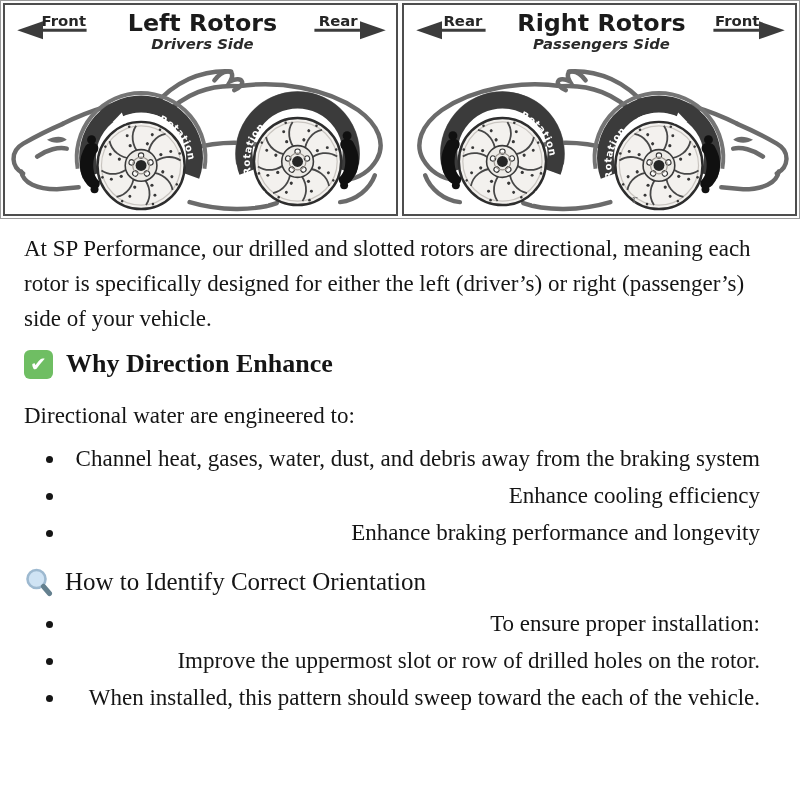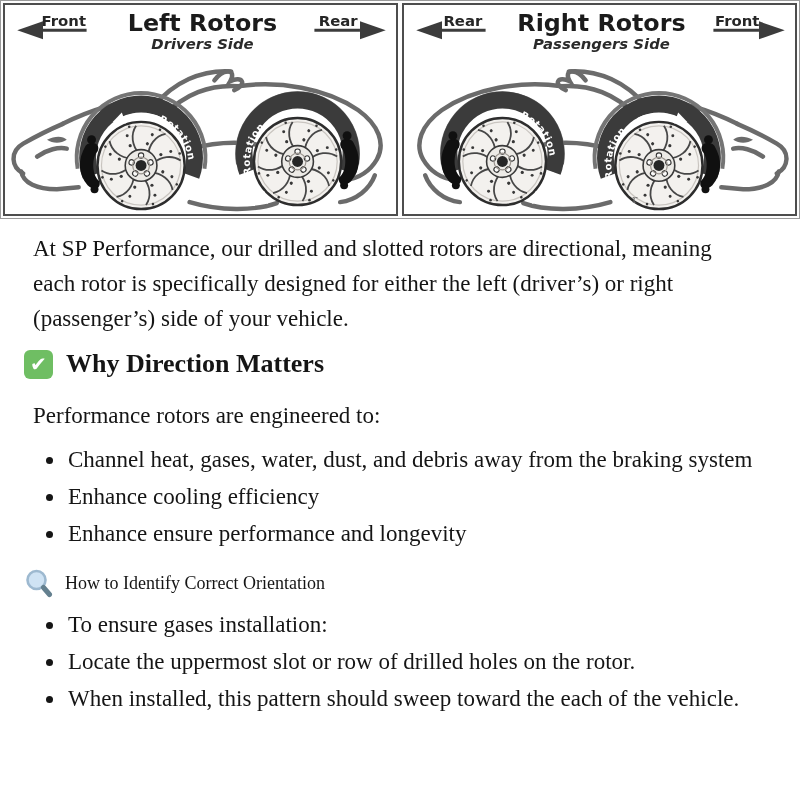--- a/index.html
+++ b/index.html
@@ -16,31 +16,31 @@
   .d-title{font-size:24px;font-weight:bold;fill:#1b1b1b;}
   .d-sub{font-size:15px;font-weight:bold;font-style:italic;fill:#2a2a2a;}
   .d-label{font-size:15px;font-weight:bold;fill:#262626;}
   .d-arrowline{stroke:#3c3c3c;stroke-width:3;}
   .d-arrowhead{fill:#3c3c3c;}
   .rot{font-size:10px;font-weight:bold;fill:#ffffff;letter-spacing:.5px;}
   .stray{font-size:11px;fill:#777;font-family:"DejaVu Serif",serif;}
 
   
   .content{margin:12px 40px 0 24px;width:736px;font-size:23px;line-height:35px;}
-  .content p{margin:9px;}
+  .content p{margin:0;}
   .lead{margin-top:18px !important;}
   h2.sec{display:flex;align-items:center;gap:13px;font-size:26px;line-height:32px;
          margin:12px 0 0;font-weight:bold;}
-  h3.sec{display:flex;align-items:center;gap:11px;font-size:18px;line-height:32px;
+  h3.sec{display:flex;align-items:center;gap:11px;font-size:25px;line-height:32px;
          margin:16px 0 0;font-weight:normal;text-align:center;}
   .check{display:inline-flex;align-items:center;justify-content:center;flex:0 0 auto;
          width:29px;height:29px;border-radius:6px;background:#6fbe63;color:#fff;
          font-family:"DejaVu Sans",sans-serif;font-size:20px;font-weight:bold;}
   .mag{flex:0 0 auto;display:block;}
-  ul.blist{margin:8px 0 0;padding-left:42px;}
+  ul.blist{margin:8px 0 0;padding-left:42px;text-align:right;}
   ul.blist li{margin:2px 0;padding-left:2px;}
 </style>
 </head>
 <body>
 
 <svg width="0" height="0" style="position:absolute" aria-hidden="true">
   <defs>
     <g id="lug">
         <circle cy="-10" r="2.7" fill="#fbfbfa" stroke="#333" stroke-width="1.1"></circle>
       </g>
@@ -159,38 +159,38 @@
     </svg>
   </div>
 </div>
 
 <div class="content">
 
   <p>At SP Performance, our drilled and slotted rotors are directional, meaning each rotor is specifically designed for either the left (driver’s) or right (passenger’s) side of your vehicle.</p>
 
   <h2 class="sec">
     <span class="check">✔</span>
-    <span>Why Direction Matters</span>
+    <span>Why Direction Enhance</span>
   </h2>
 
-  <p class="lead">Performance rotors are engineered to:</p>
+  <p class="lead">Directional water are engineered to:</p>
 
   <ul class="blist">
     <li>Channel heat, gases, water, dust, and debris away from the braking system</li>
     <li>Enhance cooling efficiency</li>
-    <li>Enhance ensure performance and longevity</li>
+    <li>Enhance braking performance and longevity</li>
   </ul>
 
   <h3 class="sec">
     <svg class="mag" width="30" height="30" viewBox="0 0 30 30">
       <circle cx="12.5" cy="12" r="9" fill="#cfe3f4" stroke="#9db9d0" stroke-width="2.6"></circle>
       <line x1="19.5" y1="19.5" x2="25.5" y2="26.5" stroke="#64808f" stroke-width="5" stroke-linecap="round"></line>
     </svg>
     <span>How to Identify Correct Orientation</span>
   </h3>
 
   <ul class="blist">
-    <li>To ensure gases installation:</li>
-    <li>Locate the uppermost slot or row of drilled holes on the rotor.</li>
+    <li>To ensure proper installation:</li>
+    <li>Improve the uppermost slot or row of drilled holes on the rotor.</li>
     <li>When installed, this pattern should sweep toward the each of the vehicle.</li>
   </ul>
 
 </div>
 
 </body></html>

